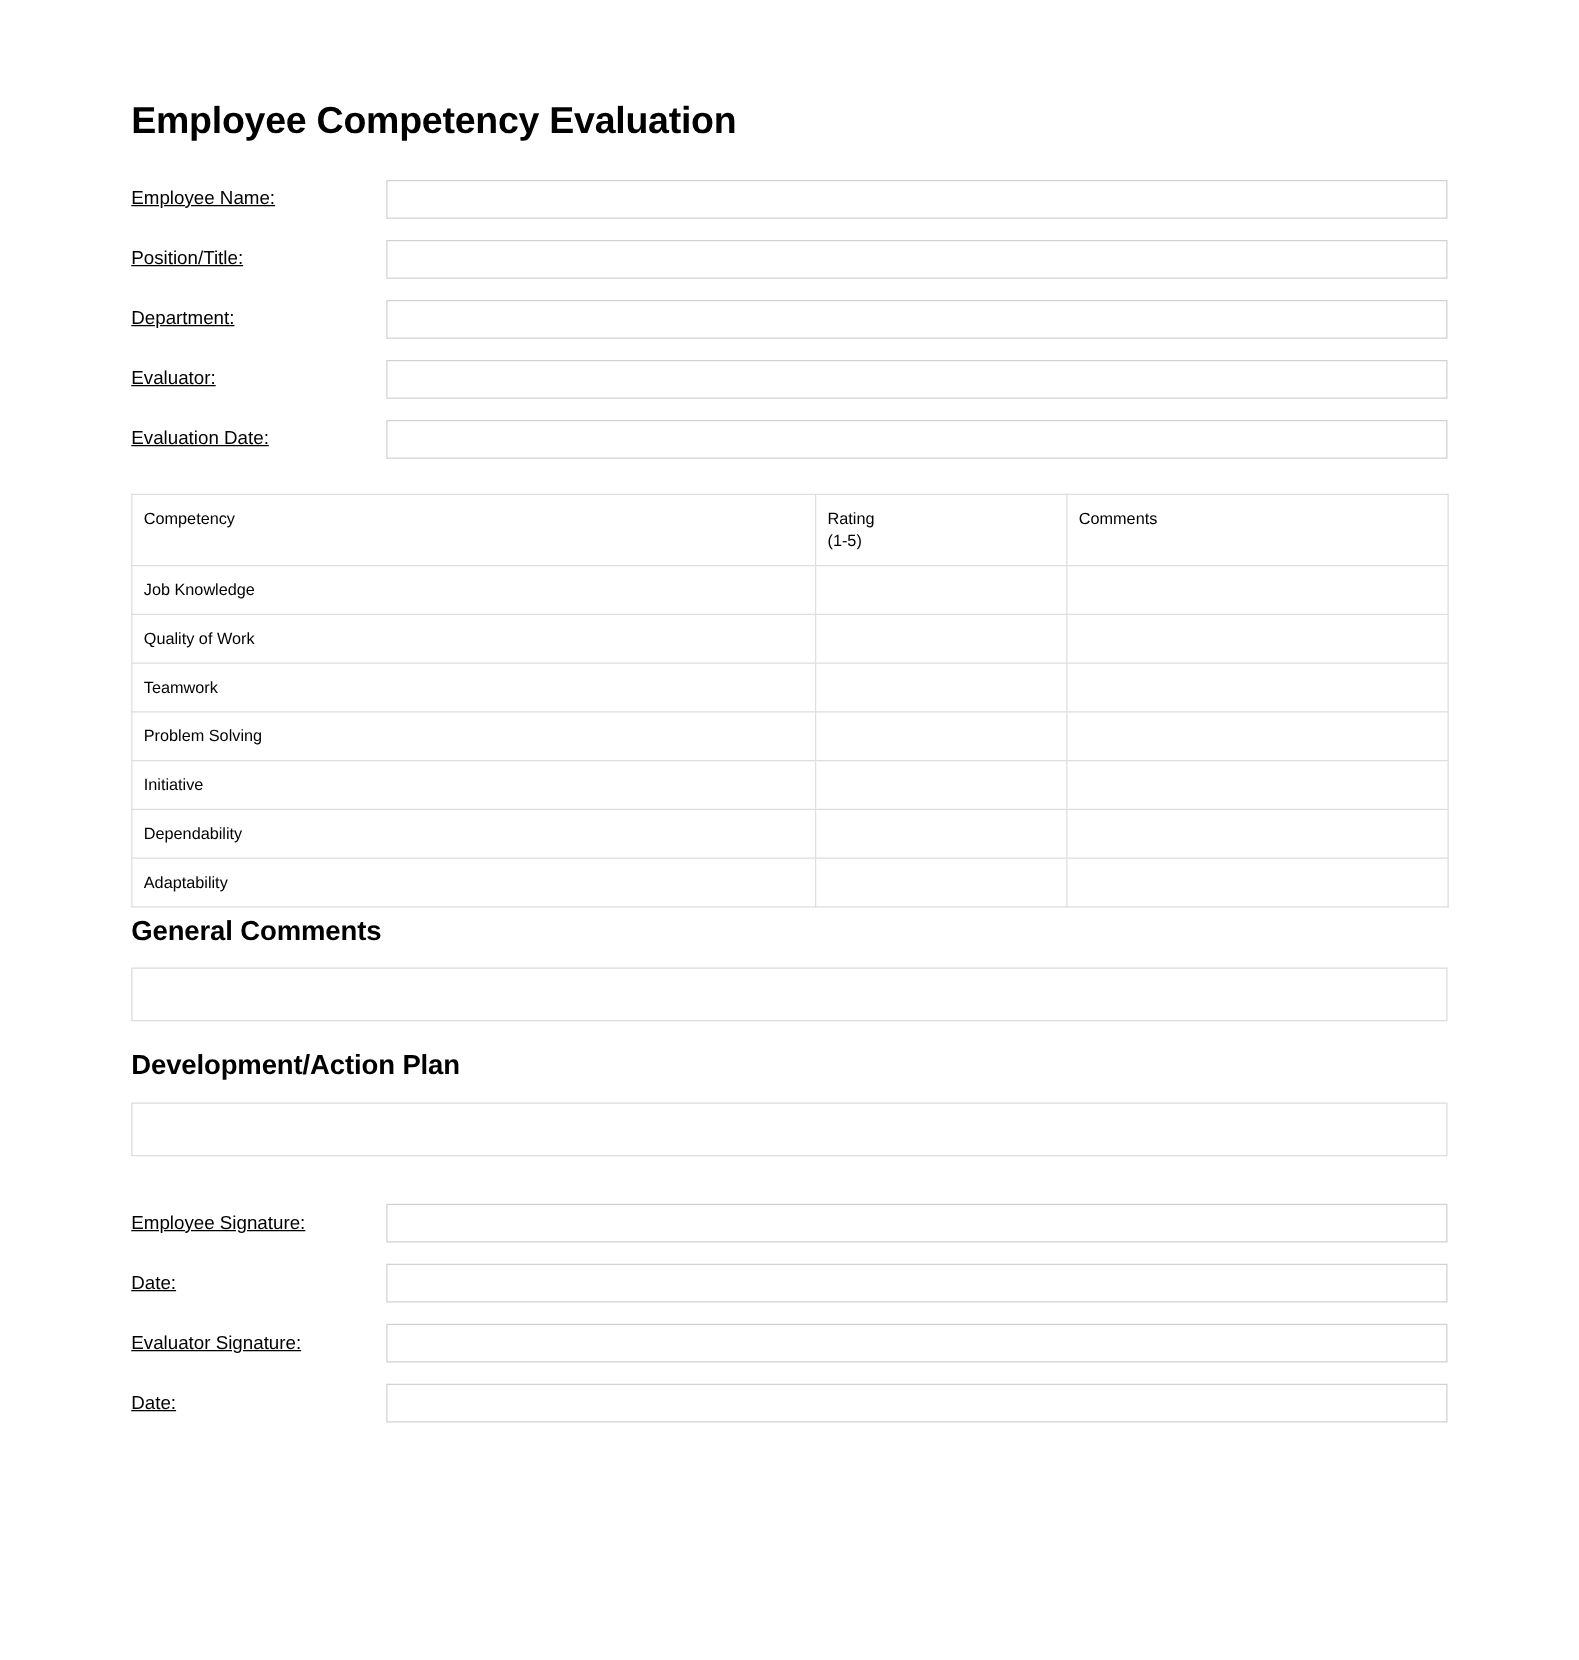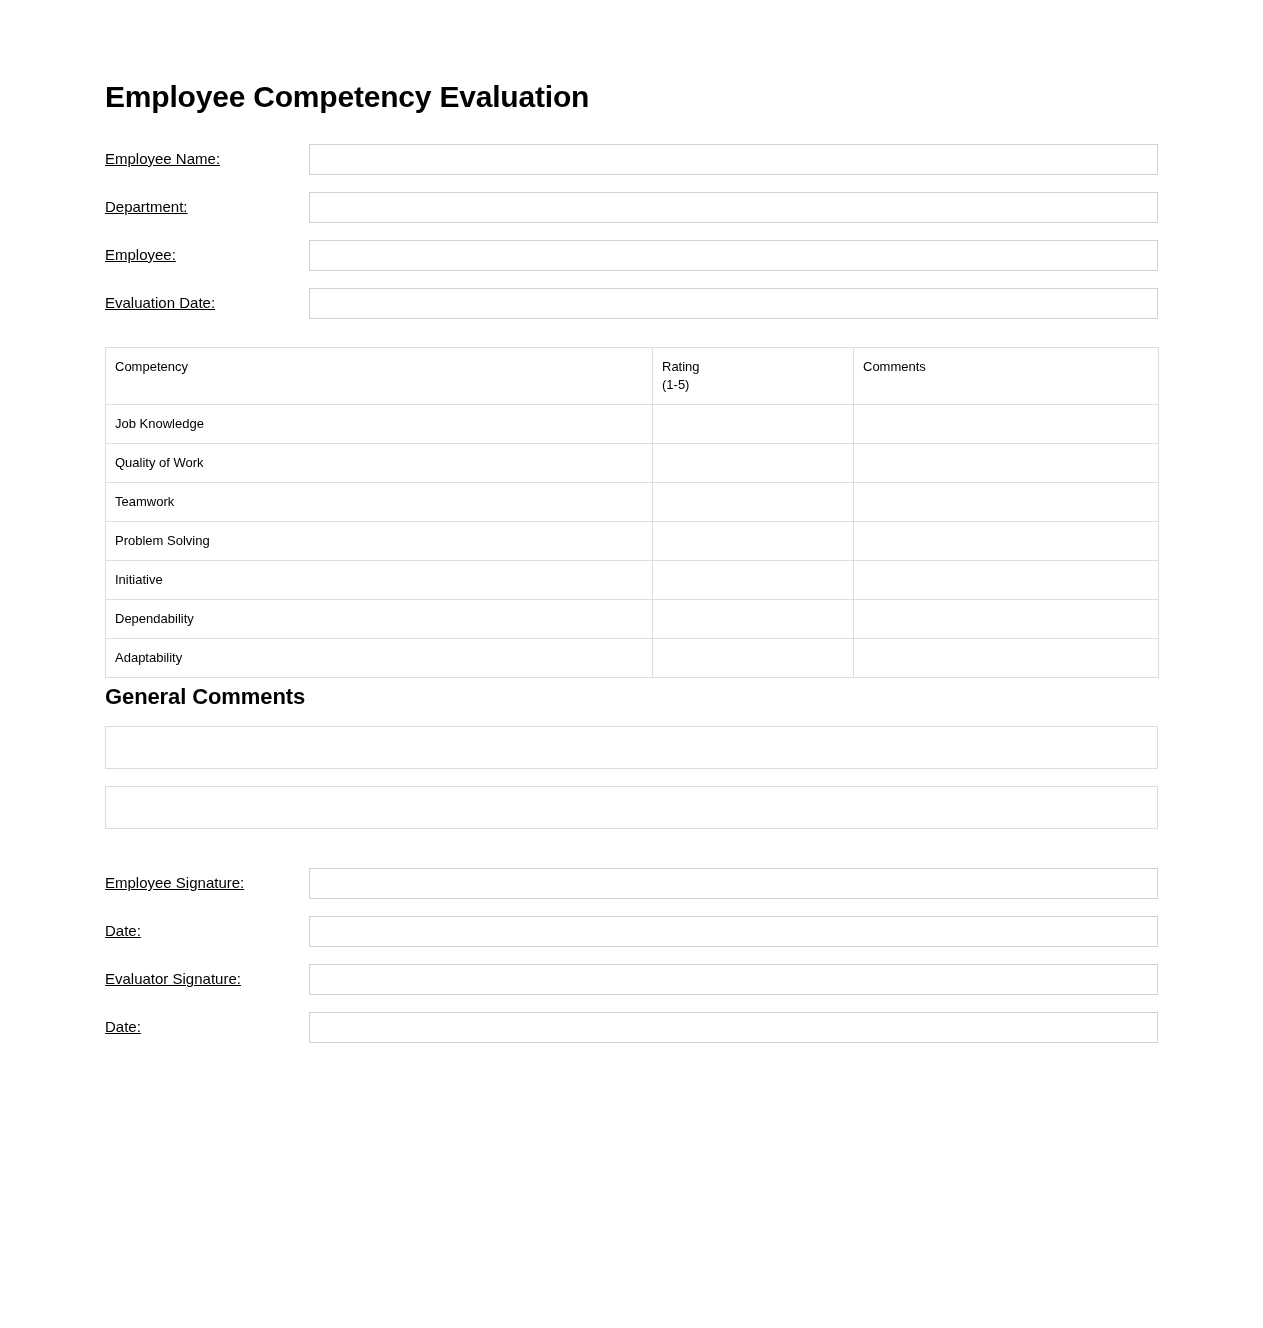--- a/index.html
+++ b/index.html
@@ -143,28 +143,32 @@
 
     <h1 class="doc-title">Employee Competency Evaluation</h1>
 
     <div class="field-list">
 
       <div class="field-row">
         <label class="field-label">Employee Name:</label>
         <input class="field-input" type="text" placeholder="" style="">
       </div>
 
+      <div class="field-row">
+        <label class="field-label">Position/Title:</label>
+        <input class="field-input" type="text" placeholder="" style="">
+      </div>
 
       <div class="field-row">
         <label class="field-label">Department:</label>
         <input class="field-input" type="text" placeholder="" style="">
       </div>
 
       <div class="field-row">
-        <label class="field-label">Employee:</label>
+        <label class="field-label">Evaluator:</label>
         <input class="field-input" type="text" placeholder="" style="">
       </div>
 
       <div class="field-row">
         <label class="field-label">Evaluation Date:</label>
         <input class="field-input" type="text" placeholder="" style="">
       </div>
 
     </div>
 
@@ -221,20 +225,21 @@
           <td></td>
           <td></td>
         </tr>
       </tbody>
     </table>
 
     <h2 class="section-heading heading-general">General Comments</h2>
 
     <textarea class="block-textarea ta-general" placeholder="" style=""></textarea>
 
+    <h2 class="section-heading heading-devplan">Development/Action Plan</h2>
 
     <textarea class="block-textarea ta-devplan" placeholder="" style=""></textarea>
 
     <div class="sign-list">
 
       <div class="field-row">
         <label class="field-label">Employee Signature:</label>
         <input class="field-input" type="text" placeholder="" style="">
       </div>
 

